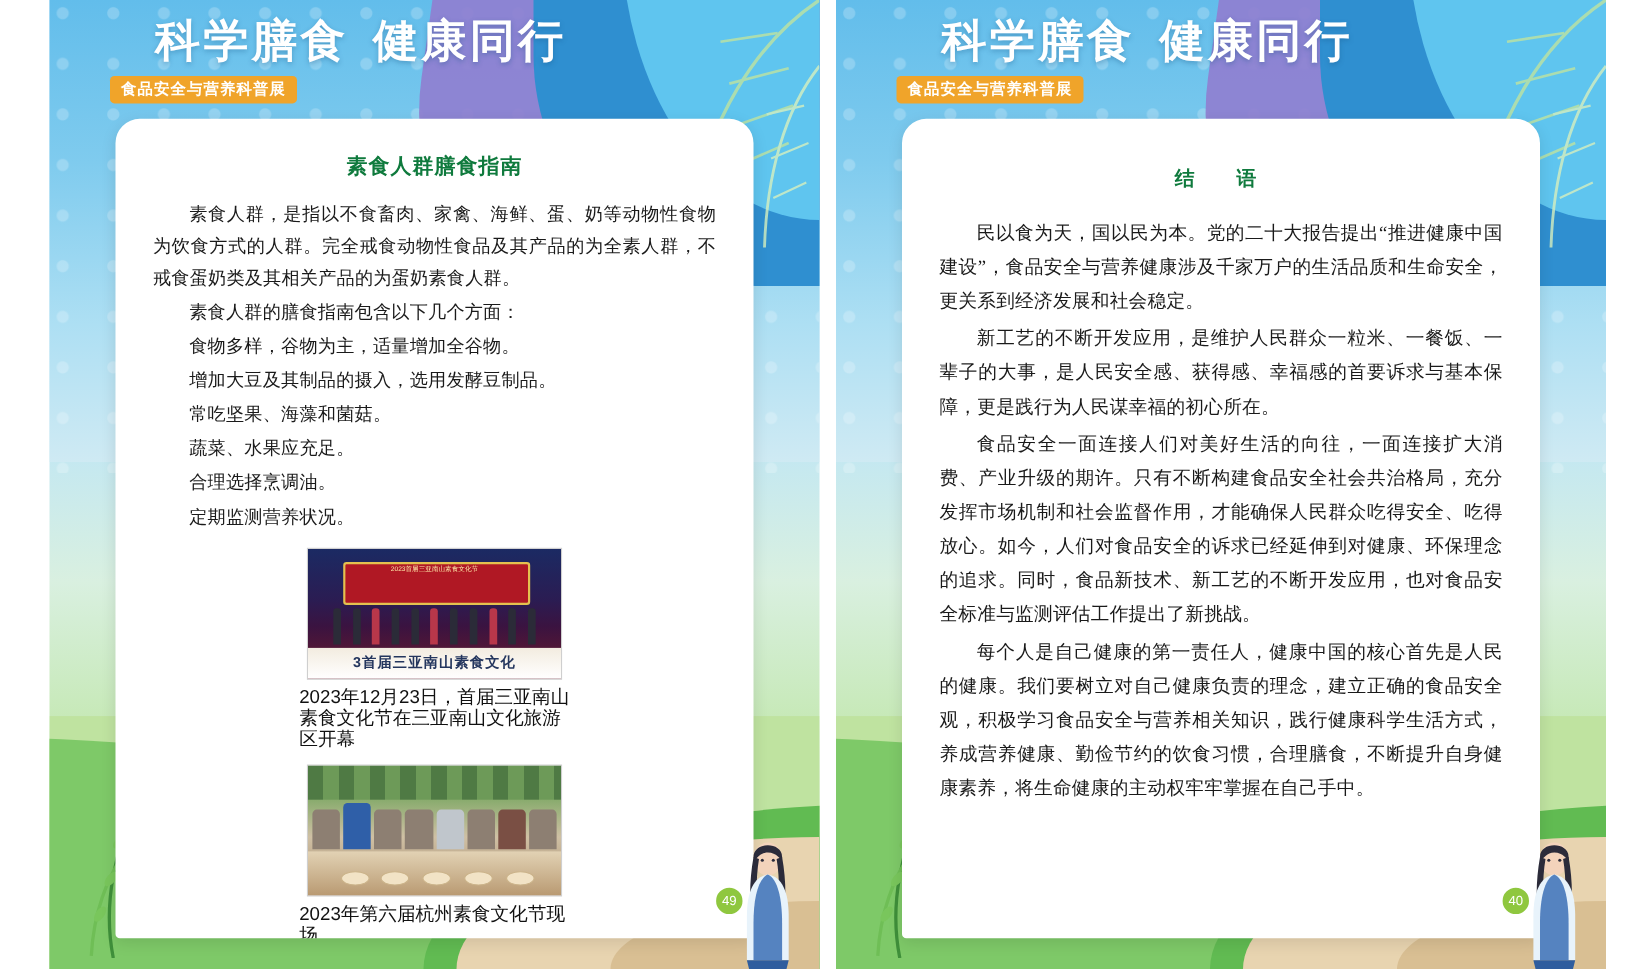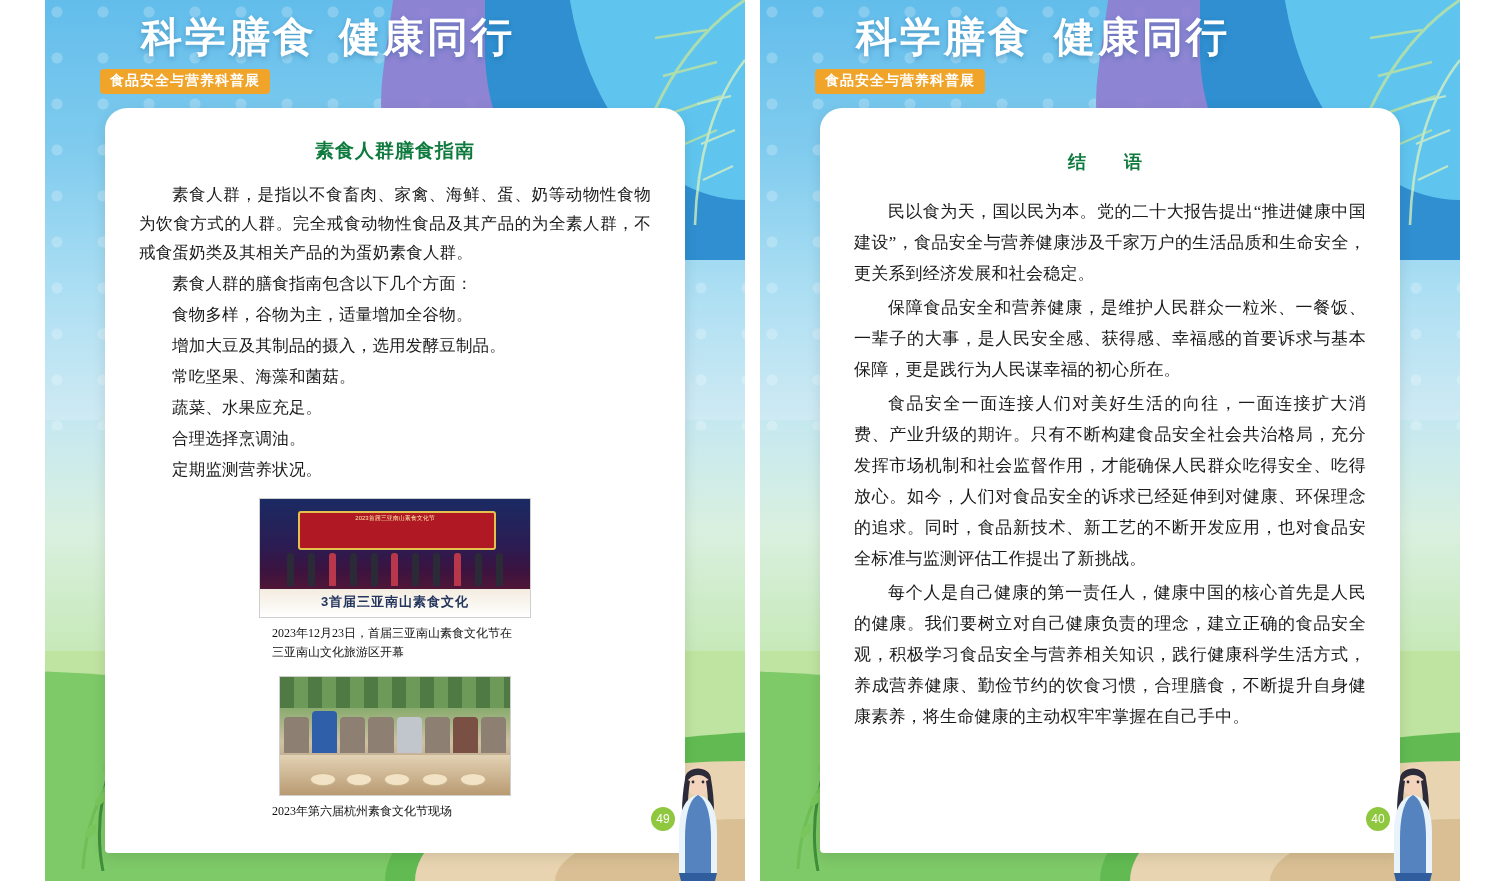--- a/index.html
+++ b/index.html
@@ -193,21 +193,20 @@
   .photo {
     width: 230px;
     height: 118px;
     margin: 0 auto;
     border: 1px solid #cfcfcf;
     position: relative;
     overflow: hidden;
   }
   .photo.p1 {
     background: linear-gradient(180deg,#1b2a63 0%, #2b1c52 40%, #3b1340 60%, #6d1b2a 100%);
-    padding-left: 40px;
   }
   .photo.p1 .stage-banner {
     position:absolute; left:14%; top:10%; width:72%; height:30%;
     background:#b01824; border:2px solid #e4c14f; border-radius:3px;
   }
   .photo.p1 .stage-text {
     position:absolute; left:14%; top:13%; width:72%;
     text-align:center; color:#ffe9a8; font-size:6px; line-height:9px;
   }
   .photo.p1 .people {
@@ -247,22 +246,22 @@
   .photo.p2 .crowd i:nth-child(7){ background:#7a4f44; }
   .photo.p2 .table {
     position:absolute; left:0; bottom:0; width:100%; height:34%;
     background: linear-gradient(180deg,#e2d2b4,#b99a72);
   }
   .photo.p2 .dish {
     position:absolute; bottom:8%; width:24px; height:11px;
     background:#f2e3c6; border-radius:50%; border:1px solid #cbb38a;
   }
   .caption {
-    font-family: Liberation Serif, serif;
-    font-size: 12px;
+    font-family: Liberation Sans, sans-serif;
+    font-size: 17px;
     line-height: 19px;
     color: #111;
     text-align: left;
     width: 246px;
     margin: 6px auto 0 auto;
   }
   .caption.center { }
   
   .page-number {
     position: absolute;
@@ -444,21 +443,21 @@
       <div class="header-title">
         <span>科学膳食</span><span class="gap"></span><span>健康同行</span>
       </div>
       <div class="header-sub">食品安全与营养科普展</div>
     </div>
 
     <div class="card right-col">
       <div class="card-inner">
         <div class="doc-title big">结　语</div>
         <p class="para indent">民以食为天，国以民为本。党的二十大报告提出“推进健康中国建设”，食品安全与营养健康涉及千家万户的生活品质和生命安全，更关系到经济发展和社会稳定。</p>
-        <p class="para indent">保障食品安全和营养健康，是维护人民群众一粒米、一餐饭、一辈子的大事，是人民安全感、获得感、幸福感的首要诉求与基本保障，更是践行为人民谋幸福的初心所在。</p>
+        <p class="para indent">新工艺的不断开发应用，是维护人民群众一粒米、一餐饭、一辈子的大事，是人民安全感、获得感、幸福感的首要诉求与基本保障，更是践行为人民谋幸福的初心所在。</p>
         <p class="para indent">食品安全一面连接人们对美好生活的向往，一面连接扩大消费、产业升级的期许。只有不断构建食品安全社会共治格局，充分发挥市场机制和社会监督作用，才能确保人民群众吃得安全、吃得放心。如今，人们对食品安全的诉求已经延伸到对健康、环保理念的追求。同时，食品新技术、新工艺的不断开发应用，也对食品安全标准与监测评估工作提出了新挑战。</p>
         <p class="para indent">每个人是自己健康的第一责任人，健康中国的核心首先是人民的健康。我们要树立对自己健康负责的理念，建立正确的食品安全观，积极学习食品安全与营养相关知识，践行健康科学生活方式，养成营养健康、勤俭节约的饮食习惯，合理膳食，不断提升自身健康素养，将生命健康的主动权牢牢掌握在自己手中。</p>
       </div>
     </div>
 
     <div class="page-number">40</div>
 
     <svg class="mascot" viewBox="0 0 78 120">
       <ellipse cx="39" cy="20" rx="13" ry="15" fill="#f3d3bb"></ellipse>
       <path d="M26 18 C26 4 52 4 52 18 C52 26 50 14 39 14 C30 14 28 24 26 18Z" fill="#2b2b3a"></path>

